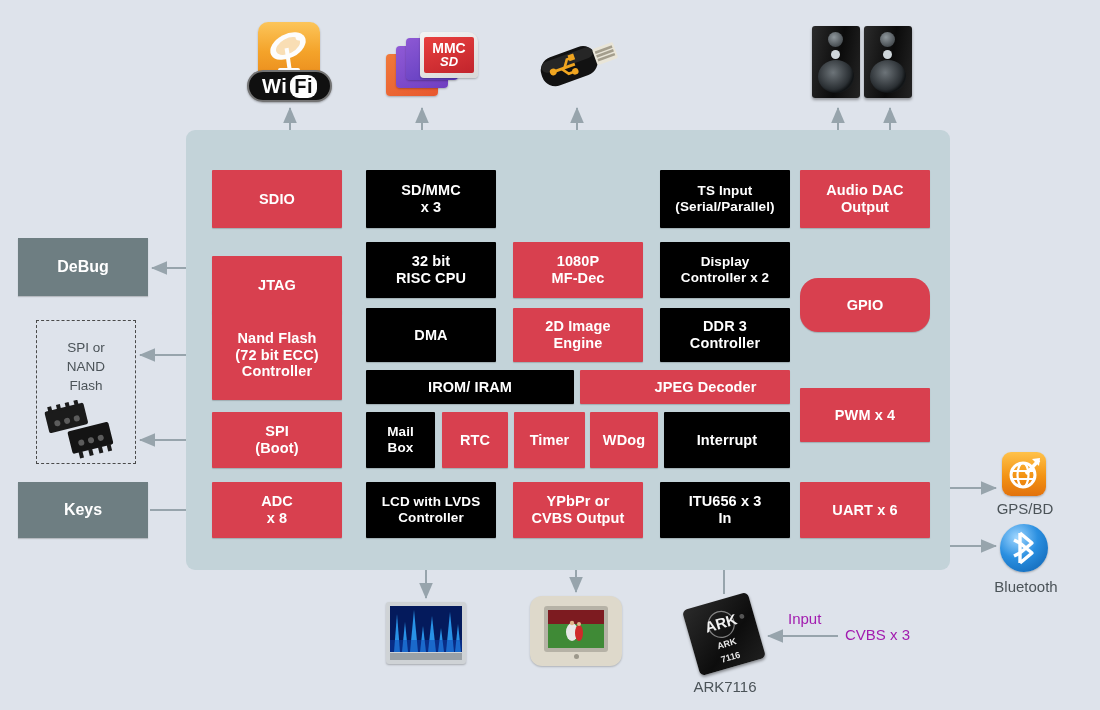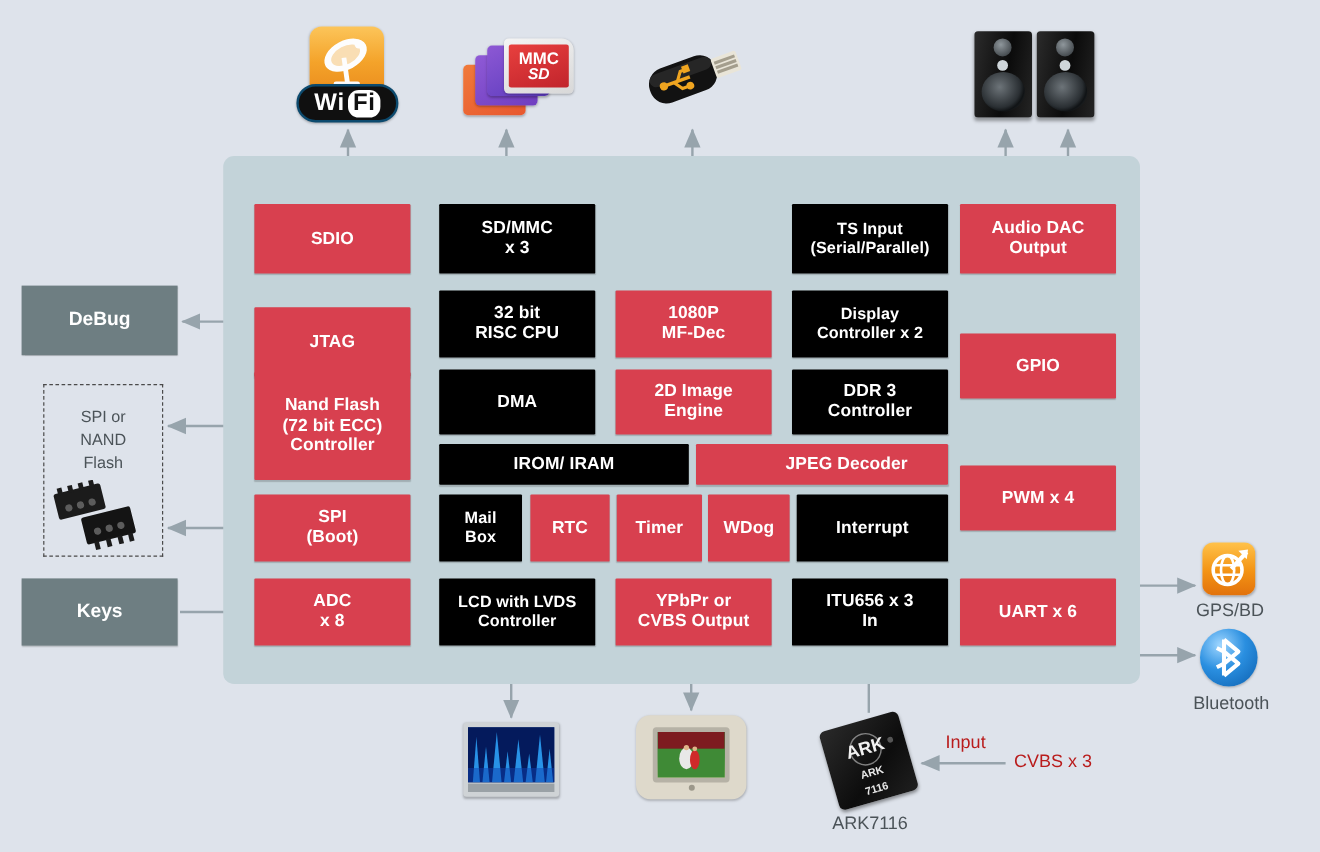--- a/index.html
+++ b/index.html
@@ -62,21 +62,21 @@
   svg.arrows{position:absolute;left:0;top:0;width:1100px;height:710px;overflow:visible;}
 
   
   #wifi-icon{left:258px;top:22px;width:62px;height:62px;border-radius:10px;
     background:linear-gradient(180deg,#fcc55a 0%,#f4a32a 48%,#e8871a 100%);
     box-shadow:0 1px 2px rgba(0,0,0,.25);}
   #wifi-word{
     left:247px;top:70px;width:85px;height:32px;border-radius:16px;background:#101010;
     display:flex;align-items:center;justify-content:center;
     color:#fff;font-weight:bold;font-size:20px;letter-spacing:.5px;
-    box-shadow:0 1px 2px rgba(0,0,0,.3);border:2px solid #0c4a6e;
+    box-shadow:0 1px 2px rgba(0,0,0,.3);border:2px solid #737373;
   }
   #wifi-word .fi{background:#fff;color:#101010;border-radius:9px;padding:0 4px;margin-left:3px;}
 
   
   .card{position:absolute;border-radius:4px 10px 4px 4px;box-shadow:0 1px 2px rgba(0,0,0,.25);}
 
   
   .spk{position:absolute;background:linear-gradient(100deg,#2b2b2b,#0b0b0b 55%,#242424);
     border-radius:3px;box-shadow:0 2px 3px rgba(0,0,0,.35);}
   .spk .woof{position:absolute;border-radius:50%;
@@ -109,21 +109,21 @@
   
   #gps-icon{left:1002px;top:452px;width:44px;height:44px;border-radius:9px;
     background:linear-gradient(180deg,#ffc24a,#f39314 55%,#e2720c);
     box-shadow:0 1px 2px rgba(0,0,0,.25);}
   #bt-icon{left:1000px;top:524px;width:48px;height:48px;border-radius:50%;
     background:radial-gradient(circle at 35% 28%,#9fd6ff,#2a8fe0 45%,#0c5fae 100%);
     box-shadow:0 1px 2px rgba(0,0,0,.25);}
 
   .icon-glyph{position:absolute;left:0;top:0;width:100%;height:100%;}
 
-  .plaintext{position:absolute;color:#b91c1c;font-size:15px;}
+  .plaintext{position:absolute;color:#a21caf;font-size:15px;}
 </style>
 </head>
 <body>
 
 <div class="stage">
 
   <svg class="arrows">
     <defs>
       <marker id="ah" markerWidth="9" markerHeight="9" refX="7.5" refY="4" orient="auto">
         <path d="M0,0.6 L8,4 L0,7.4 z" fill="#97a4ac"></path>
@@ -244,21 +244,21 @@
   </div>
   <div class="blk gray" style="left:660px;top:482px;width:130px;height:56px;flex-direction:column;">
     <span>ITU656 x 3</span>
     <span>In</span>
   </div>
 
   <div class="blk red" style="left:800px;top:170px;width:130px;height:58px;flex-direction:column;">
     <span>Audio DAC</span>
     <span>Output</span>
   </div>
-  <div class="blk red" style="left:800px;top:278px;width:130px;height:54px;">
+  <div class="blk red" style="left:800px;top:278px;width:130px;height:54px;border-radius:18px;">
     <span>GPIO</span>
   </div>
   <div class="blk red" style="left:800px;top:388px;width:130px;height:54px;text-align:center;">
     <span>PWM x 4</span>
   </div>
   <div class="blk red" style="left:800px;top:482px;width:130px;height:56px;">
     <span>UART x 6</span>
   </div>
 
   <div class="periph" style="left:18px;top:238px;width:130px;height:58px;">

